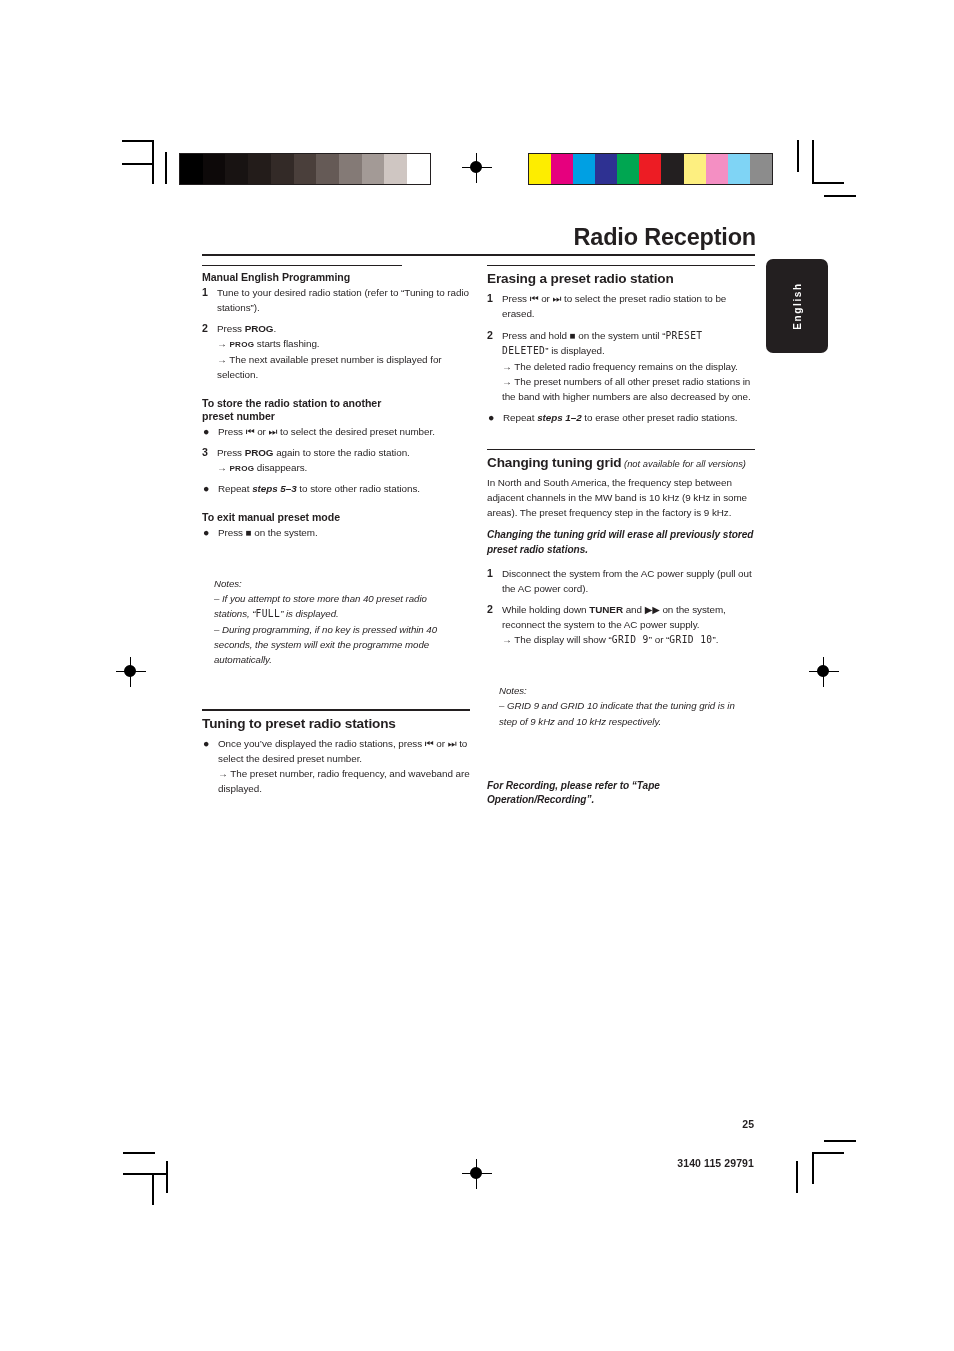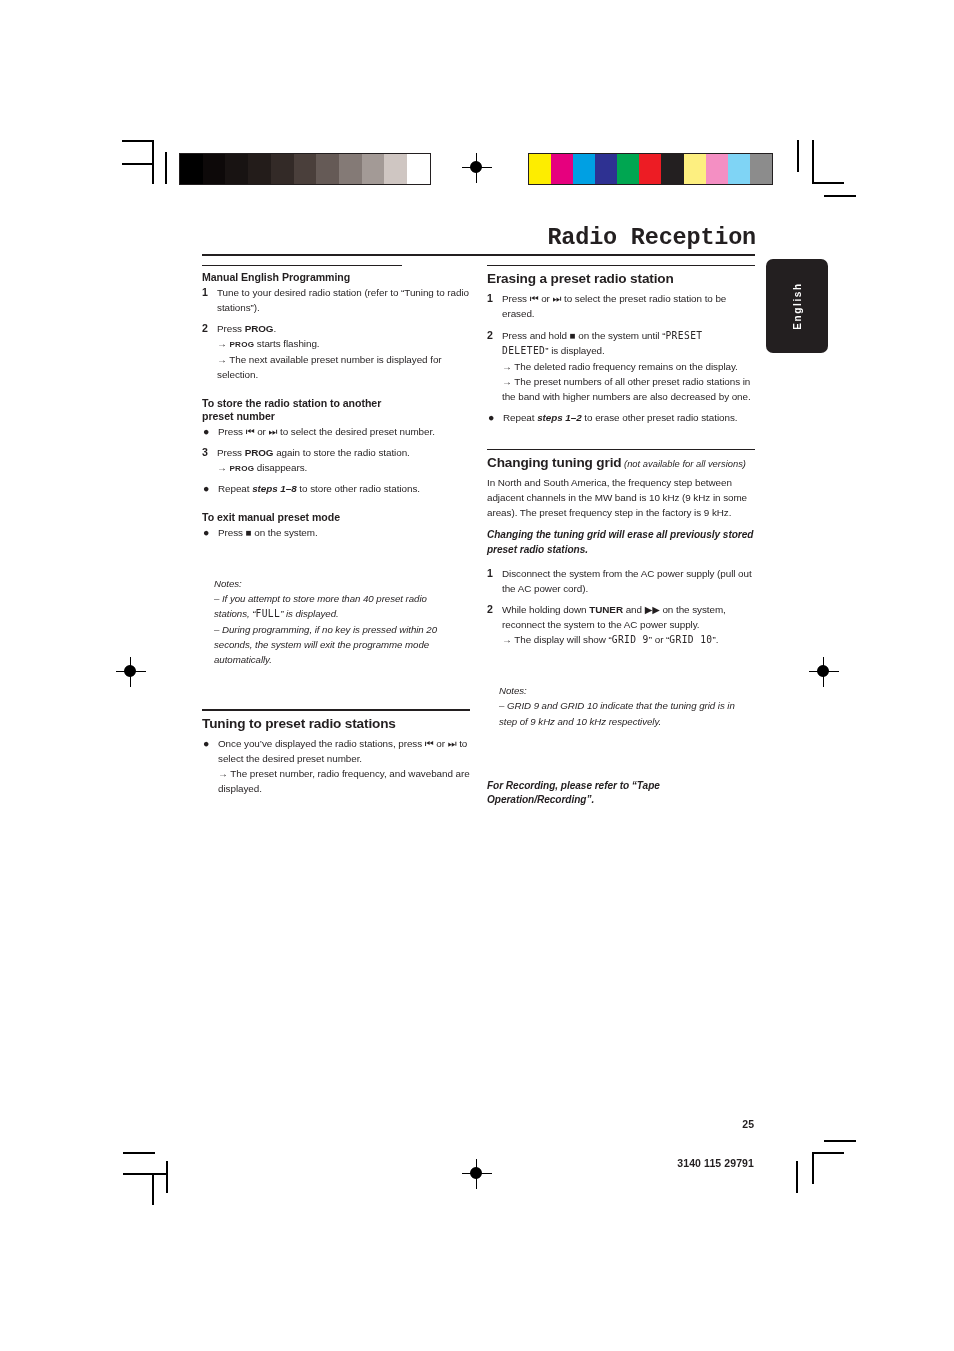--- a/index.html
+++ b/index.html
@@ -43,21 +43,20 @@
 
   
   .page-title {
     position: absolute;
     right: 198px;
     top: 224px;
     font-size: 23.5px;
     font-weight: bold;
     letter-spacing: -0.2px;
     color: #231f20;
-    font-family: Liberation Mono, monospace;
   }
   .title-rule {
     position: absolute;
     left: 202px;
     top: 254px;
     width: 553px;
     height: 2.4px;
     background: #231f20;
   }
 
@@ -319,41 +318,41 @@
     <div class="num">3</div>
     <div class="body">
       <span>Press </span><b>PROG</b><span> again to store the radio station.</span><br>
       <span class="arrow">→ </span><span class="prog-sc">PROG</span><span> disappears.</span>
     </div>
   </div>
 
   <div class="item">
     <div class="bullet">●</div>
     <div class="body">
-      <span>Repeat </span><b style="font-style:italic">steps 1–8</b><span> to store other radio stations.</span>
+      <span>Repeat </span><b style="font-style:italic">steps 5–3</b><span> to store other radio stations.</span>
     </div>
   </div>
 
   <div class="spacer-sm"></div>
 
   <h3 class="subhead indent">To exit manual preset mode</h3>
 
   <div class="item">
     <div class="bullet">●</div>
     <div class="body">
       <span>Press </span><span>■</span><span> on the system.</span>
     </div>
   </div>
 
   <div class="spacer-md"></div>
 
   <div class="notes indent">
     <div>Notes:</div>
     <div><span>–  If you attempt to store more than 40 preset radio stations, “</span><span class="lcd">FULL</span><span>” is displayed.</span></div>
-    <div>–  During programming, if no key is pressed within 20 seconds, the system will exit the programme mode automatically.</div>
+    <div>–  During programming, if no key is pressed within 40 seconds, the system will exit the programme mode automatically.</div>
   </div>
 
   <div class="spacer-lg"></div>
 
   <div class="sec-rule wide"></div>
   <h2 class="head">Tuning to preset radio stations</h2>
 
   <div class="item">
     <div class="bullet">●</div>
     <div class="body">

